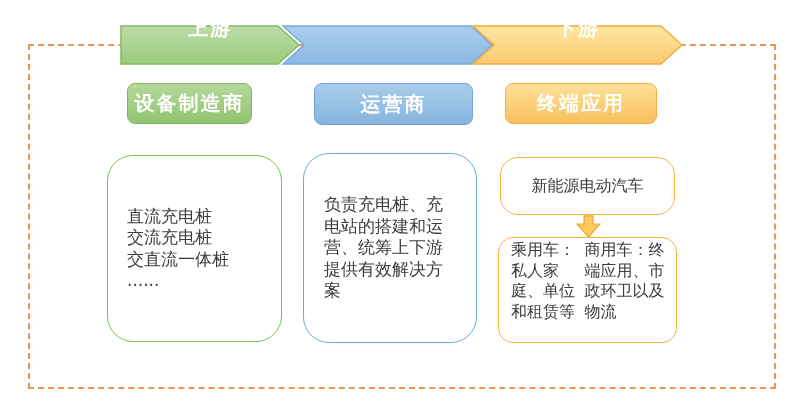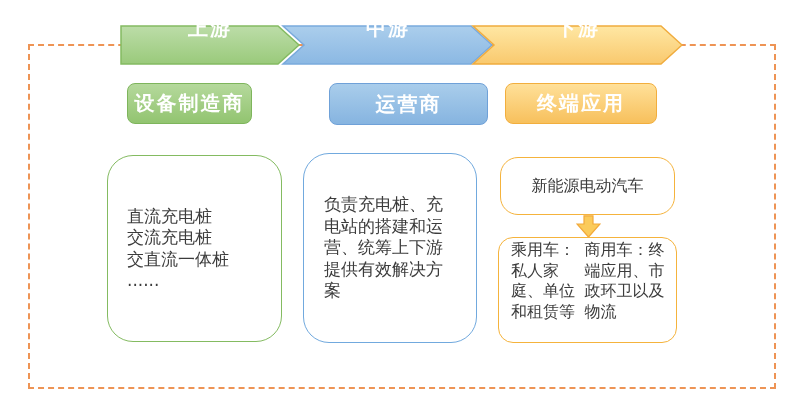--- a/index.html
+++ b/index.html
@@ -37,21 +37,21 @@
     display: flex; align-items: center; justify-content: center;
     border-radius: 8px;
     color: #ffffff; font-weight: bold; font-size: 20px; letter-spacing: 2px;
   }
   .role-box.green {
     left: 127px; top: 83px; width: 123px; height: 39px;
     background: linear-gradient(#B5D99C, #92C470);
     border: 1.5px solid #7EB55C;
   }
   .role-box.blue {
-    left: 329px; top: 83px; width: 157px; height: 40px;
+    left: 314px; top: 83px; width: 157px; height: 40px;
     background: linear-gradient(#A9CDEB, #86B4E0);
     border: 1.5px solid #6FA1D8;
   }
   .role-box.yellow {
     left: 505px; top: 83px; width: 150px; height: 39px;
     background: linear-gradient(#FFE099, #F7C05C);
     border: 1.5px solid #F2AE3D;
   }
 
   
@@ -108,21 +108,20 @@
         <stop offset="0" stop-color="#FFE7A3"></stop>
           <stop offset="1" stop-color="#F9C96E"></stop>
       </linearGradient>
     </defs>
     <polygon points="1,1 158,1 179,20 158,39 1,39" fill="url(#gGreen)" stroke="#84BB61" stroke-width="1.5"></polygon>
     <polygon points="163,1 351,1 372,20 351,39 163,39 184,20" fill="url(#gBlue)" stroke="#79AADD" stroke-width="1.5"></polygon>
     <polygon points="353,1 541,1 562,20 541,39 353,39 374,20" fill="url(#gYellow)" stroke="#F0AC3E" stroke-width="1.5"></polygon>
   </svg>
 
   <div class="stage-label up">上游</div>
-  <div class="stage-label mid">中游</div>
   <div class="stage-label down">下游</div>
 
   <div class="abs role-box green">设备制造商</div>
   <div class="abs role-box blue">运营商</div>
   <div class="abs role-box yellow">终端应用</div>
 
   <div class="abs content-box green">
     <div>直流充电桩</div>
     <div>交流充电桩</div>
     <div>交直流一体桩</div>

